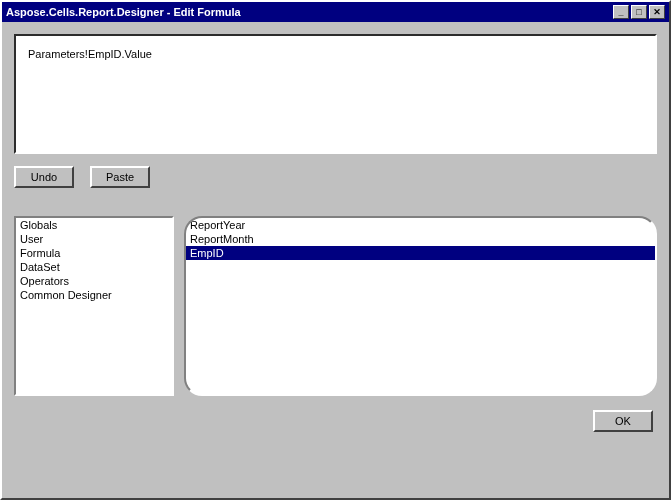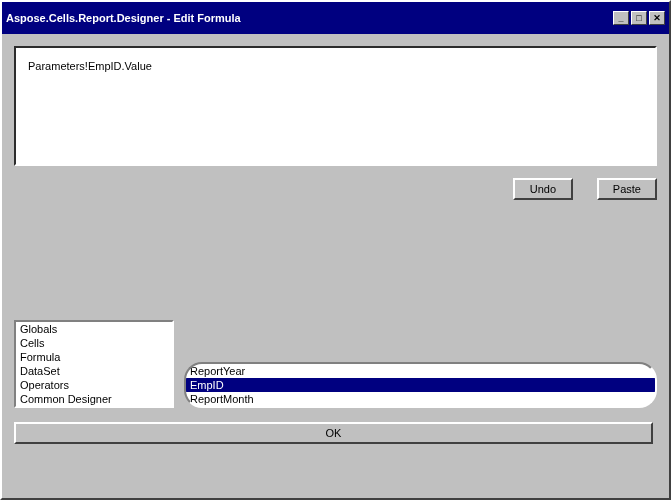--- a/index.html
+++ b/index.html
@@ -23,21 +23,21 @@
       background: #c0c0c0;
       border: 2px solid #ffffff;
       border-right-color: #404040;
       border-bottom-color: #404040;
       position: relative;
     }
 
     .title-bar {
       background: #000080;
       color: white;
-      height: 32px;
+      height: 20px;
       display: flex;
       align-items: center;
       justify-content: space-between;
       padding: 0 4px;
       font-weight: bold;
       font-size: 11px;
     }
 
     .title-bar-text {
       color: white;
@@ -78,43 +78,41 @@
       border-color: #808080 #ffffff #ffffff #808080;
       padding: 12px;
       resize: none;
       font-family: 'MS Sans Serif', Arial, sans-serif;
       font-size: 11px;
       outline: none;
     }
 
     .button-row-top {
       display: flex;
-      justify-content: flex-end;
       margin-top: 10px;
-      gap: 24px;
+      gap: 16px;
     }
 
     .win-button {
       background: #c0c0c0;
       border: 2px solid;
       border-color: #ffffff #404040 #404040 #ffffff;
       padding: 3px 14px;
       min-width: 60px;
       cursor: pointer;
       font-family: 'MS Sans Serif', Arial, sans-serif;
       font-size: 11px;
       text-align: center;
     }
 
     .lists-row {
       display: flex;
-      margin-top: 8px;
+      margin-top: 28px;
       gap: 10px;
-      height: 200px;
-      align-items: flex-end;
+      height: 180px;
     }
 
     .list-box {
       background: white;
       border: 2px solid;
       border-color: #808080 #ffffff #ffffff #808080;
       overflow-y: auto;
       overflow-x: hidden;
     }
 
@@ -139,21 +137,20 @@
       background: #000080;
       color: white;
     }
 
     .button-row-bottom {
       display: flex;
       justify-content: flex-end;
       margin-top: 14px;
       gap: 12px;
       padding-right: 4px;
-      flex-direction: column;
     }
   </style>
 </head>
 <body>
 
 <div class="window">
   <div class="title-bar">
     <span class="title-bar-text">Aspose.Cells.Report.Designer - Edit Formula</span>
     <div class="title-bar-buttons">
       <div class="title-btn">_</div>
@@ -166,30 +163,30 @@
     <textarea class="formula-textarea" style="">Parameters!EmpID.Value</textarea>
 
     <div class="button-row-top">
       <button class="win-button">Undo</button>
       <button class="win-button">Paste</button>
     </div>
 
     <div class="lists-row">
       <div class="list-box list-box-left" id="left-list">
           <div class="list-item">Globals</div>
-          <div class="list-item">Cells</div>
+          <div class="list-item">User</div>
           <div class="list-item">Formula</div>
           <div class="list-item">DataSet</div>
           <div class="list-item">Operators</div>
           <div class="list-item">Common Designer</div>
         </div>
       <div class="list-box list-box-right" id="right-list">
           <div class="list-item">ReportYear</div>
+          <div class="list-item">ReportMonth</div>
           <div class="list-item selected">EmpID</div>
-          <div class="list-item">ReportMonth</div>
         </div>
     </div>
 
     <div class="button-row-bottom">
       <button class="win-button">OK</button>
     </div>
   </div>
 </div>
 
 </body></html>

